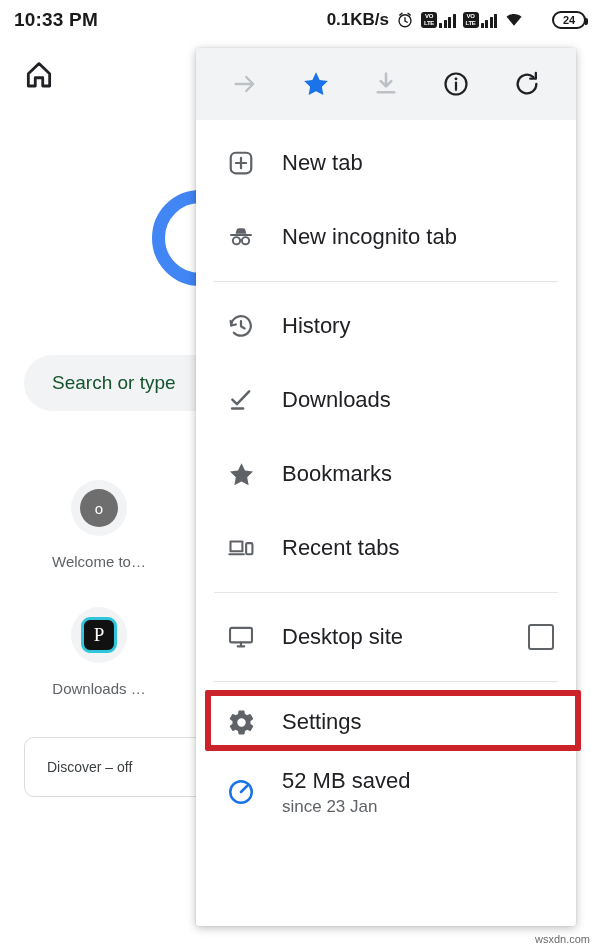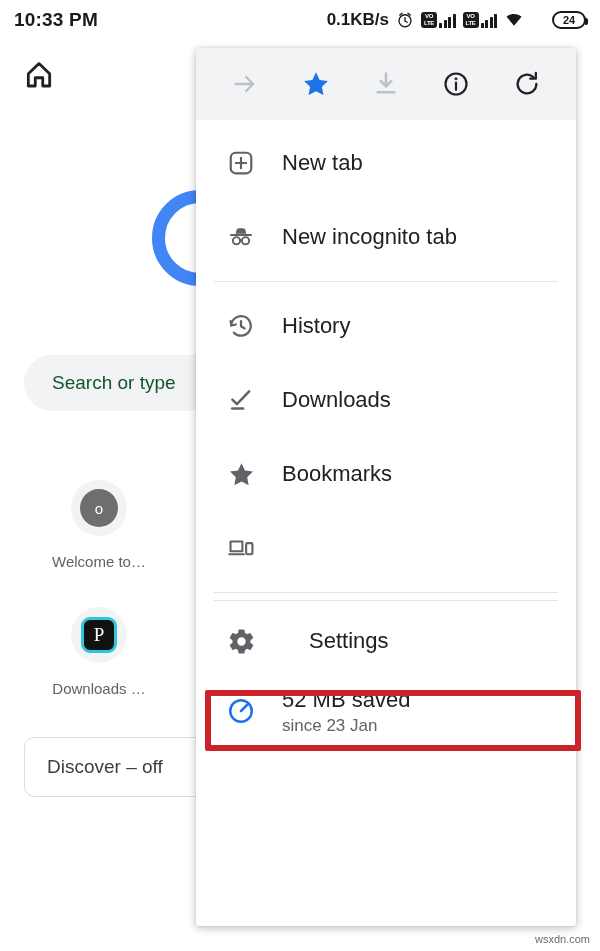--- a/index.html
+++ b/index.html
@@ -96,21 +96,21 @@
     width: 36px; height: 36px; border-radius: 9px;
     background: #111; border: 3px solid #2ec5dd;
     color: #fff; font-family: "Liberation Serif", serif;
     font-size: 19px; display: flex; align-items: center; justify-content: center;
   }
   .discover-btn {
     position: absolute; left: 24px; top: 737px;
     width: 310px; height: 60px;
     border: 1px solid #dadce0; border-radius: 10px;
     display: flex; align-items: center; padding-left: 22px;
-    font-size: 19px; color: #3c4043;
+    font-size: 14px; color: #3c4043;
     background: #fff; white-space: nowrap; overflow: hidden;
   }
 
   
   .menu {
     position: absolute; left: 196px; top: 48px;
     width: 380px; height: 878px;
     background: #ffffff;
     border-radius: 3px;
     box-shadow: 0 2px 10px rgba(0,0,0,.26), 0 0 2px rgba(0,0,0,.12);
@@ -149,21 +149,21 @@
   .row-sub .t2 { font-size: 17px; color: #5f6368; line-height: 24px; }
   .row-check {
     margin-left: auto;
     width: 26px; height: 26px;
     border: 2.5px solid #5f6368; border-radius: 3px;
   }
   .divider {
     height: 1px; background: #e3e4e6;
     margin: 7px 18px;
   }
-  .hl-row { height: 66px; gap: 27px; }
+  .hl-row { height: 66px; }
   .highlight-box {
     position: absolute;
     left: 205px; top: 690px;
     width: 376px; height: 61px;
     border: 6px solid #CC2229;
     border-radius: 2px;
     pointer-events: none;
   }
   .watermark {
     position: absolute; right: 10px; bottom: 6px;
@@ -344,24 +344,35 @@
       </div>
 
       <div class="row">
         <span class="row-ico">
           <svg width="30" height="28" viewBox="0 0 24 24">
             <path d="M3 6.4h10.2v8.4H3z" fill="none" stroke="#5f6368" stroke-width="1.8" stroke-linejoin="round"></path>
             <path d="M2 17.4h12.4" fill="none" stroke="#5f6368" stroke-width="1.8" stroke-linecap="round"></path>
             <rect x="16.4" y="7.8" width="5.4" height="9.6" rx="1.1" fill="none" stroke="#5f6368" stroke-width="1.8"></rect>
           </svg>
         </span>
+        <span class="row-label">Recent tabs</span>
       </div>
 
       <div class="divider"></div>
 
+      <div class="row">
+        <span class="row-ico">
+          <svg width="30" height="28" viewBox="0 0 24 24">
+            <rect x="2.6" y="4.2" width="18.8" height="12.4" rx="1.4" fill="none" stroke="#5f6368" stroke-width="1.8"></rect>
+            <path d="M9.2 20h5.6M12 16.8V20" fill="none" stroke="#5f6368" stroke-width="1.8" stroke-linecap="round"></path>
+          </svg>
+        </span>
+        <span class="row-label">Desktop site</span>
+        <span class="row-check"></span>
+      </div>
 
       <div class="divider"></div>
 
       <div class="row hl-row">
         <span class="row-ico">
           <svg width="29" height="29" viewBox="0 0 24 24">
             <path d="M19.4 13c.04-.33.06-.66.06-1s-.02-.67-.07-1l2.1-1.62a.5.5 0 0 0 .12-.64l-2-3.46a.5.5 0 0 0-.6-.22l-2.47 1a7.3 7.3 0 0 0-1.72-1l-.38-2.63A.49.49 0 0 0 14 2h-4a.49.49 0 0 0-.5.42L9.13 5.05c-.63.26-1.2.6-1.73 1l-2.47-1a.5.5 0 0 0-.6.22l-2 3.46a.5.5 0 0 0 .13.64L4.57 11c-.05.33-.07.66-.07 1s.02.67.07 1l-2.11 1.63a.5.5 0 0 0-.12.63l2 3.46c.12.22.39.3.6.22l2.47-1c.52.4 1.1.74 1.72 1l.38 2.63c.3.25.24.43.49.43h4c.25 0 .46-.18.5-.42l.38-2.63c.62-.26 1.2-.6 1.72-1l2.47 1c.22.08.49 0 .6-.22l2-3.46a.5.5 0 0 0-.12-.63zM12 15.5A3.5 3.5 0 1 1 15.5 12 3.5 3.5 0 0 1 12 15.5" fill="#5f6368"></path>
           </svg>
         </span>
         <span class="row-label">Settings</span>

